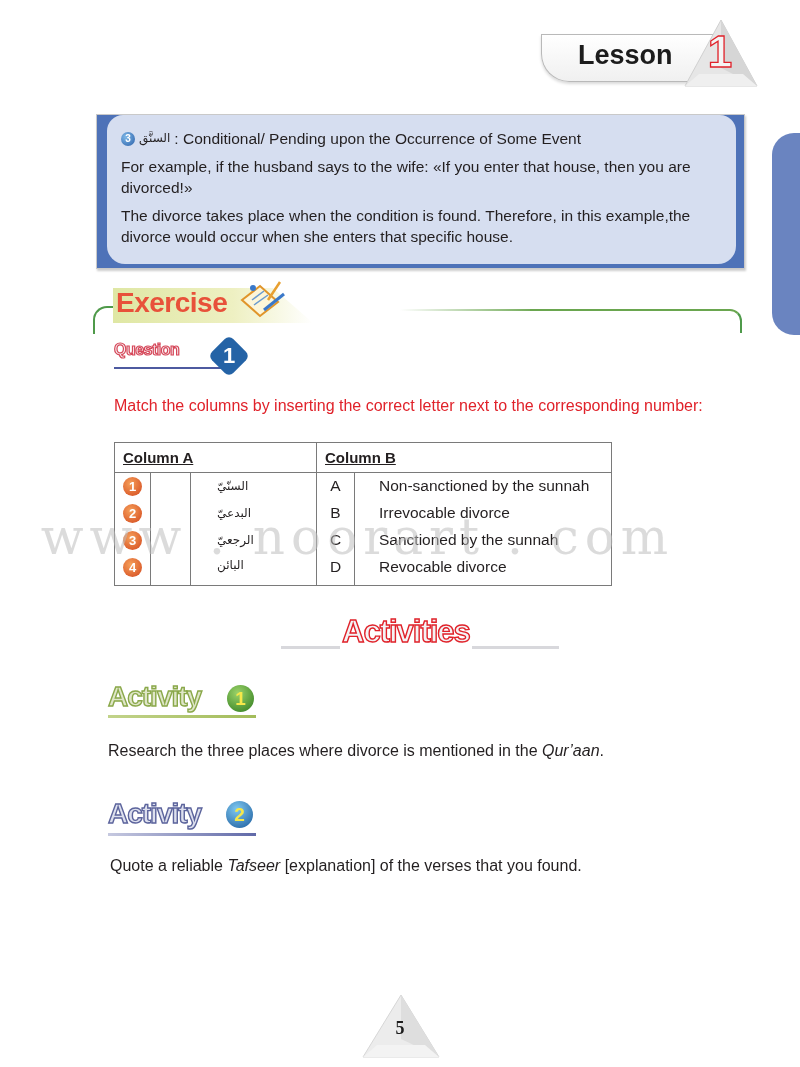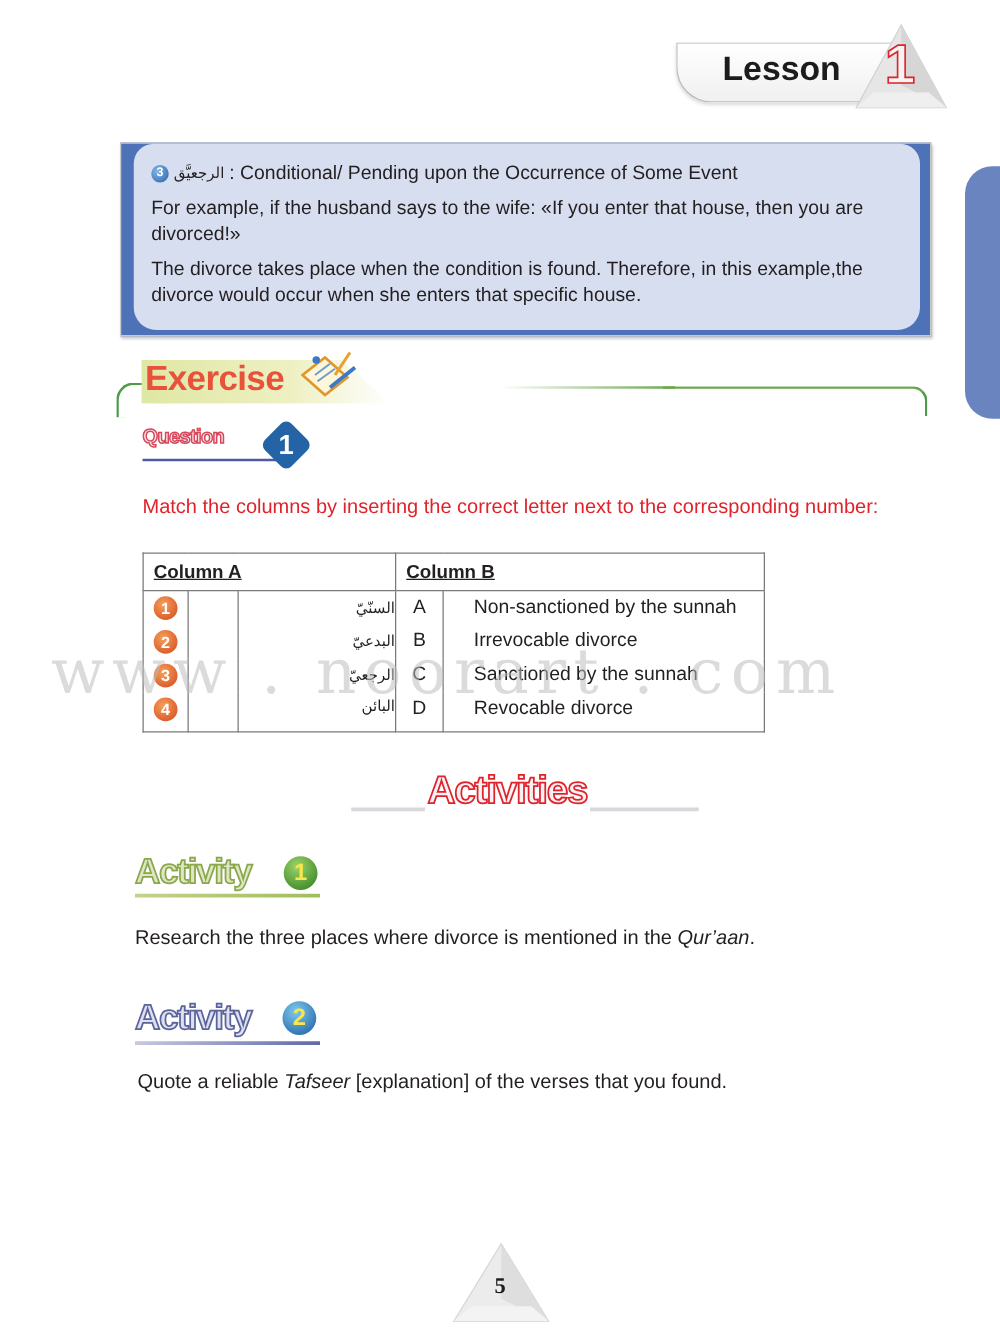--- a/index.html
+++ b/index.html
@@ -103,21 +103,21 @@
     .match-table th { text-align: left; font-weight: bold; height: 30px; padding-left: 8px; font-size: 15px; text-decoration: underline; }
     .match-table td { height: 27px; border-top: none; border-bottom: none; }
     .match-table tr.last td { border-bottom: 1px solid #7a7a7a; height: 32px; vertical-align: top; padding-top: 4px; }
     .num-badge {
       display: inline-block; width: 19px; height: 19px; border-radius: 50%;
       background: radial-gradient(circle at 40% 35%, #f6a05a, #d2461c);
       color: #fff; font-weight: bold; font-size: 13px; text-align: center; line-height: 19px;
     }
     .c-num { width: 36px; text-align: center; }
     .c-blank { width: 40px; }
-    .c-arabic { width: 126px; padding-left: 26px; font-family: "DejaVu Sans", sans-serif; font-size: 12px; direction: rtl; text-align: right; }
+    .c-arabic { width: 126px; padding-left: 26px; font-family: "DejaVu Sans", sans-serif; font-size: 12px; direction: rtl; text-align: left; }
     .c-letter { width: 38px; text-align: center; }
     .c-def { padding-left: 24px; }
 
     
     .watermark {
       left: 0; top: 508px; width: 715px; text-align: center;
       font-family: "DejaVu Serif", serif; font-size: 50px; letter-spacing: 6px;
       color: rgba(190,190,190,0.55); pointer-events: none; white-space: nowrap;
     }
 
@@ -175,21 +175,21 @@
 <div class="abs lesson-num">1</div>
 
 <div class="abs side-tab"></div>
 
 <div class="abs info-outer">
   <div class="info-inner"></div>
 </div>
 <div class="abs info-text">
   <div class="info-title">
     <span class="info-bullet">3</span>
-    <span style="font-family:'DejaVu Sans',sans-serif;font-size:12px;">الرجعيَّق</span>
+    <span style="font-family:'DejaVu Sans',sans-serif;font-size:12px;">السنَّق</span>
     <span>: Conditional/ Pending upon the Occurrence of Some Event</span>
   </div>
   <div class="info-para">For example, if the husband says to the wife: «If you enter that house, then you are divorced!»</div>
   <div class="info-para">The divorce takes place when the condition is found. Therefore, in this example,the divorce would occur when she enters that specific house.</div>
 </div>
 
 <div class="abs ex-line-left"></div>
 <div class="abs ex-banner"></div>
 <div class="abs ex-text">Exercise</div>
 <svg class="abs ex-icon" viewBox="0 0 48 38">

